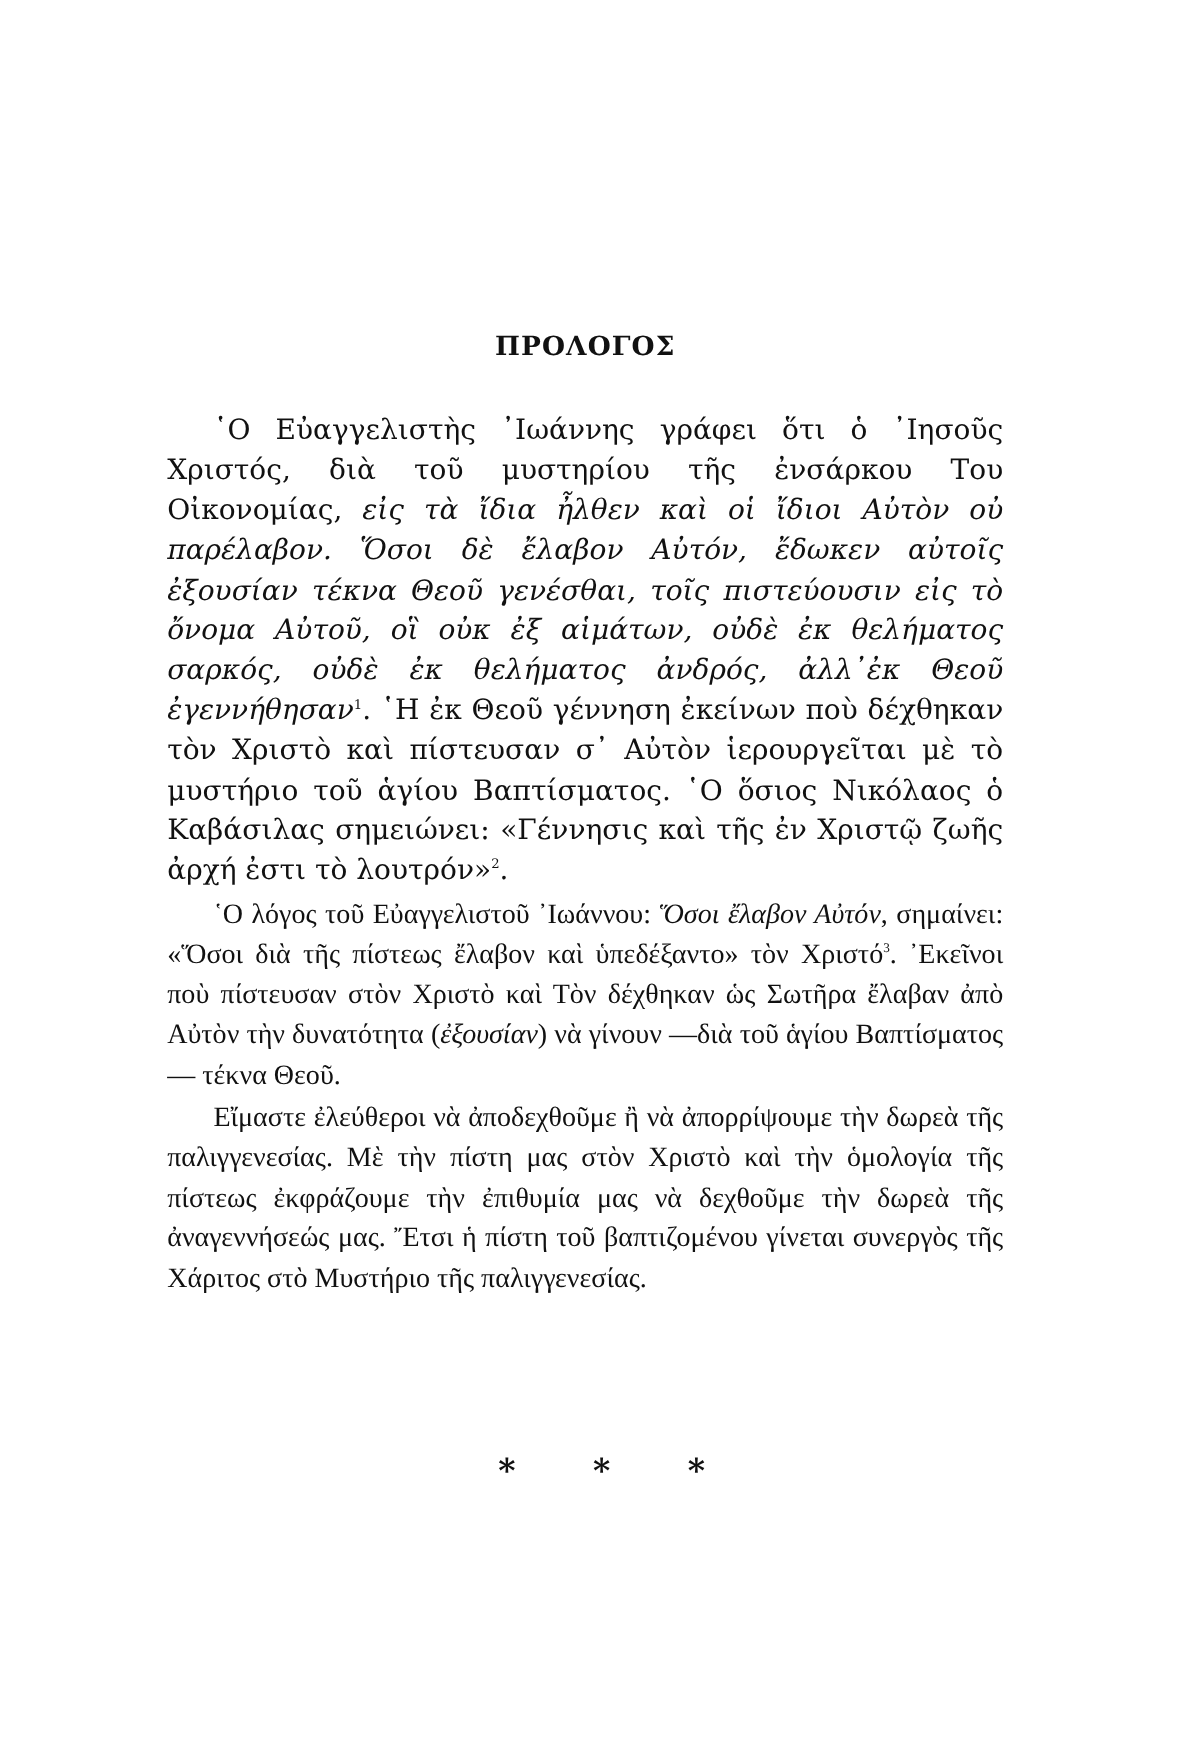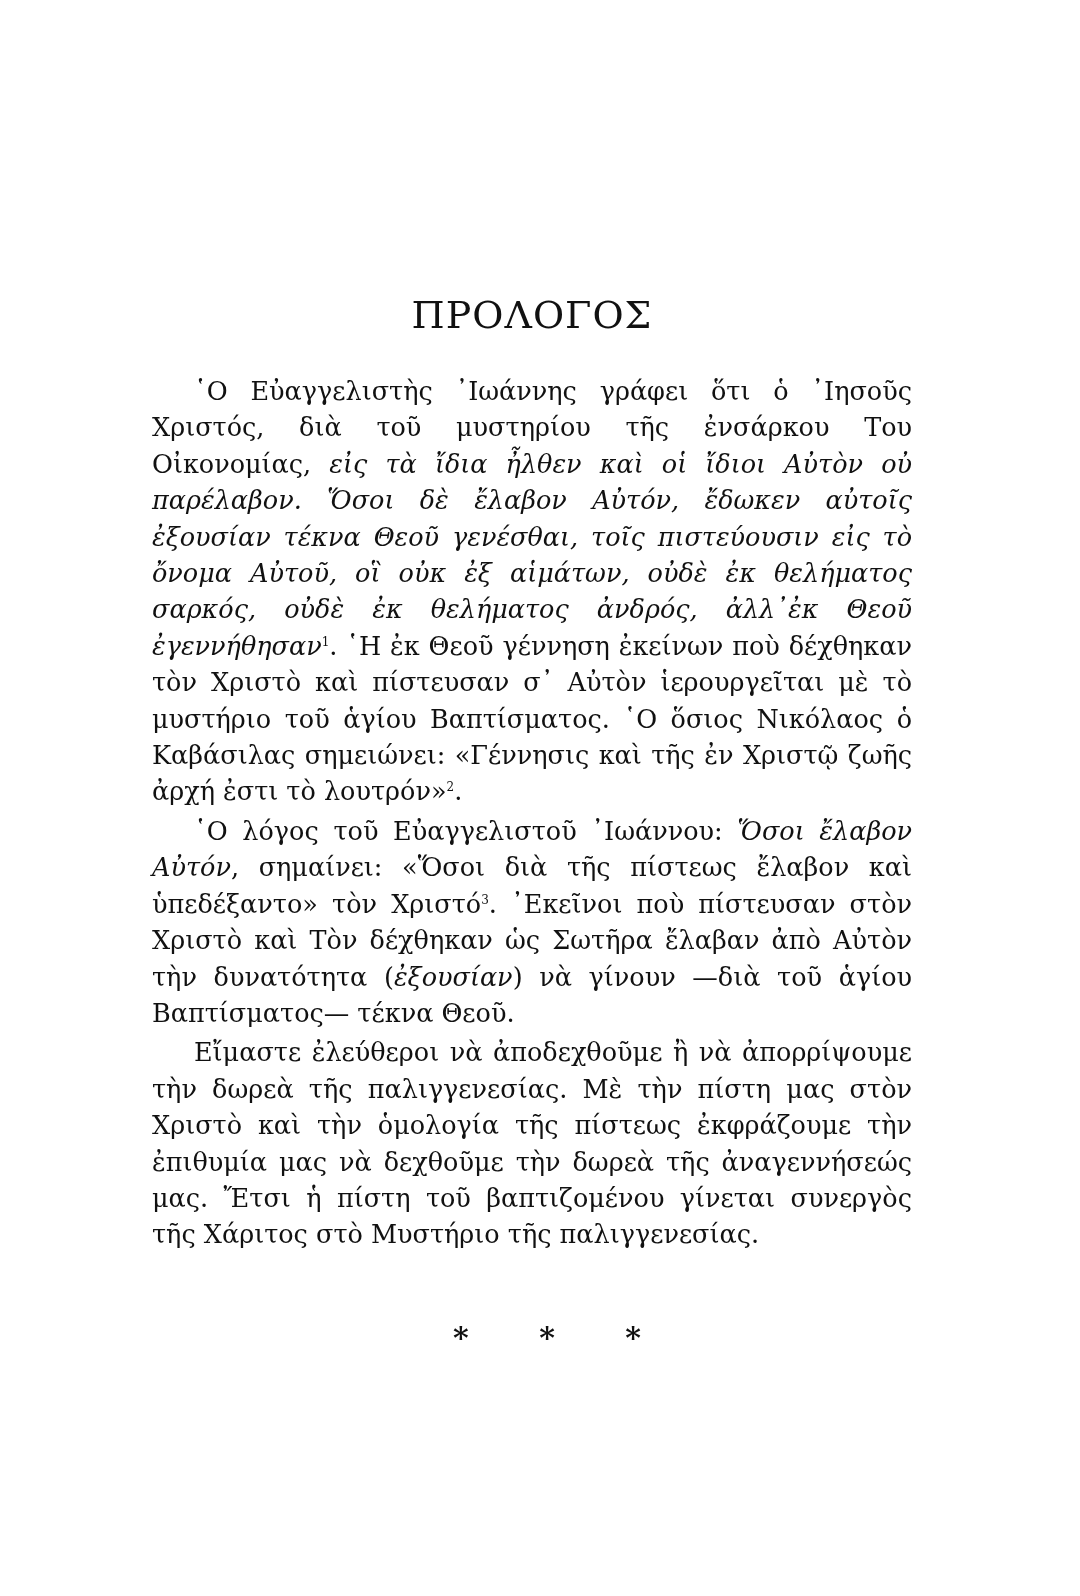--- a/index.html
+++ b/index.html
@@ -20,41 +20,42 @@
       left: 152px;
       top: 0;
       width: 760px;
     }
     .title {
       position: absolute;
       top: 296px;
       left: 0;
       width: 760px;
       text-align: center;
-      font-size: 38px;
+      font-size: 24px;
       letter-spacing: 1px;
-      font-weight: normal;
+      font-weight: bold;
       margin: 0;
       line-height: 38px;
     }
     .body-text {
       position: absolute;
       top: 373px;
       left: 0;
       width: 760px;
       font-size: 25.5px;
       line-height: 36.4px;
       text-align: justify;
     }
     .para {
       margin: 0;
       text-indent: 42px;
     }
     .para + .para {
       margin-top: 3px;
+      font-family: Liberation Serif, serif;
     }
     .it {
       font-style: italic;
     }
     sup.fn {
       font-size: 12px;
       vertical-align: super;
       line-height: 0;
     }
     .separator {

